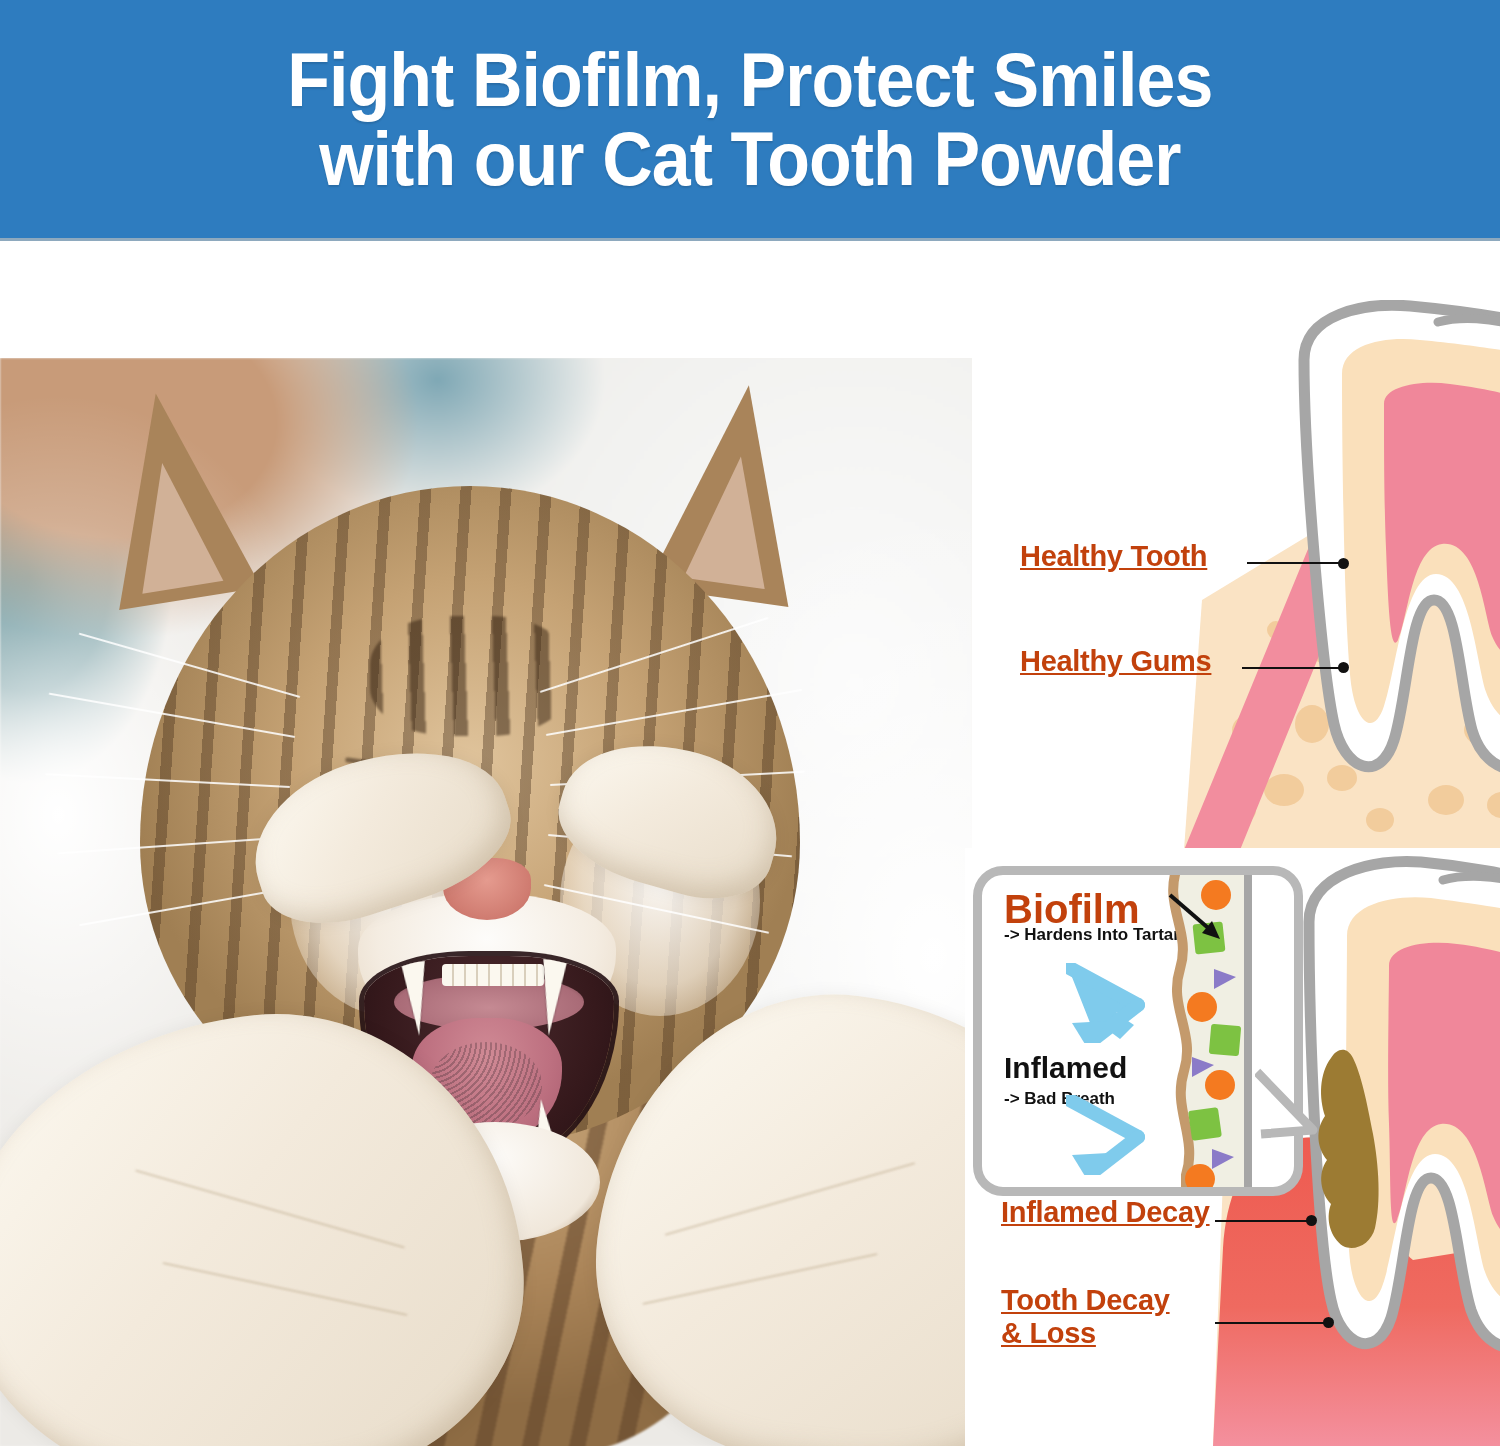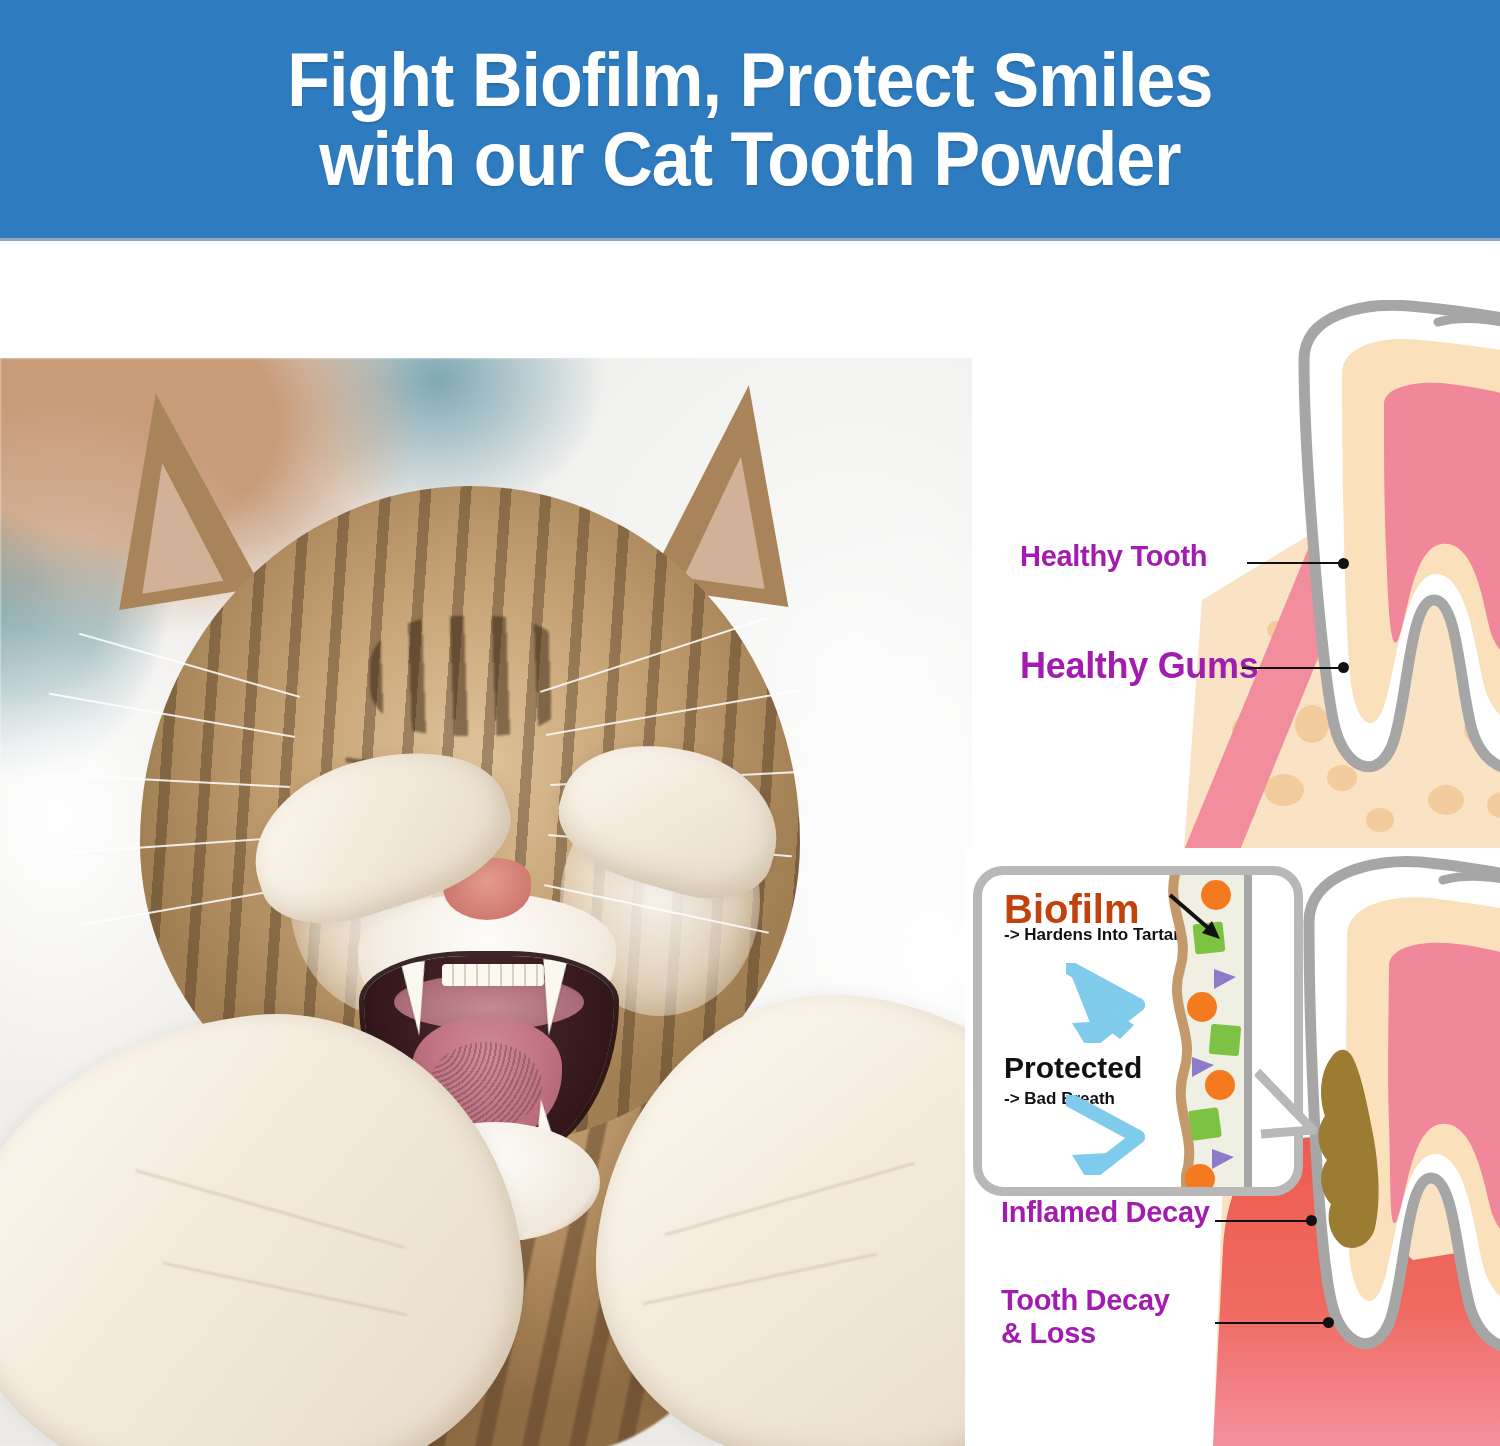--- a/index.html
+++ b/index.html
@@ -228,25 +228,25 @@
     background:#ffffff;overflow:hidden;
   }
 
   .dia-title{
     position:absolute;left:56px;top:30px;
     color:#2C72AF;font-size:40px;font-weight:bold;line-height:1.14;
     white-space:pre-line;letter-spacing:-0.5px;
   }
 
   .lbl{
-    position:absolute;color:#a21caf;font-weight:bold;line-height:1.14;
-    white-space:pre-line;letter-spacing:-0.3px;
+    position:absolute;color:#c2410c;font-weight:bold;line-height:1.14;
+    white-space:pre-line;letter-spacing:-0.3px;text-decoration:underline;
   }
   .lbl-healthy-tooth{left:48px;top:240px;font-size:29px;}
-  .lbl-healthy-gums{left:48px;top:345px;font-size:36px;}
+  .lbl-healthy-gums{left:48px;top:345px;font-size:29px;}
   .lbl-inflamed{left:36px;top:348px;font-size:29px;}
   .lbl-decay{left:36px;top:436px;font-size:29px;}
 
   .leader{position:absolute;height:2px;background:#111;}
   .leader-dot{position:absolute;width:11px;height:11px;border-radius:50%;background:#111;}
 
   
   .tooth-svg{position:absolute;}
 
   
@@ -427,21 +427,21 @@
 
     <path d="M118 210 C106 226, 106 250, 112 268 C102 282, 104 300, 114 312
              C104 326, 108 346, 118 356 C112 372, 118 390, 130 398
              C142 404, 158 396, 162 380 C168 354, 166 318, 160 286
              C154 254, 148 226, 140 210 C134 198, 124 200, 118 210 Z" fill="#9C7B33"></path>
   </svg>
 
   <div class="callout">
     <div class="co-t1">Biofilm</div>
     <div class="co-t1s">-&gt; Hardens Into Tartar</div>
-    <div class="co-t2">Protected</div>
+    <div class="co-t2">Inflamed</div>
     <div class="co-t2s">-&gt; Bad Breath</div>
 
     <svg style="position:absolute;left:160px;top:-10px;" width="155" height="330" viewBox="0 0 155 330">
 
       <path d="M36 0 C20 40, 50 66, 38 104 C26 142, 54 168, 42 206
                C30 244, 56 272, 44 310 L44 330 L108 330 L108 0 Z" fill="#F0EFE3"></path>
 
       <path d="M36 0 C20 40, 50 66, 38 104 C26 142, 54 168, 42 206
                C30 244, 56 272, 44 310 L44 330" fill="none" stroke="#C49A6C" stroke-width="10"></path>
 

